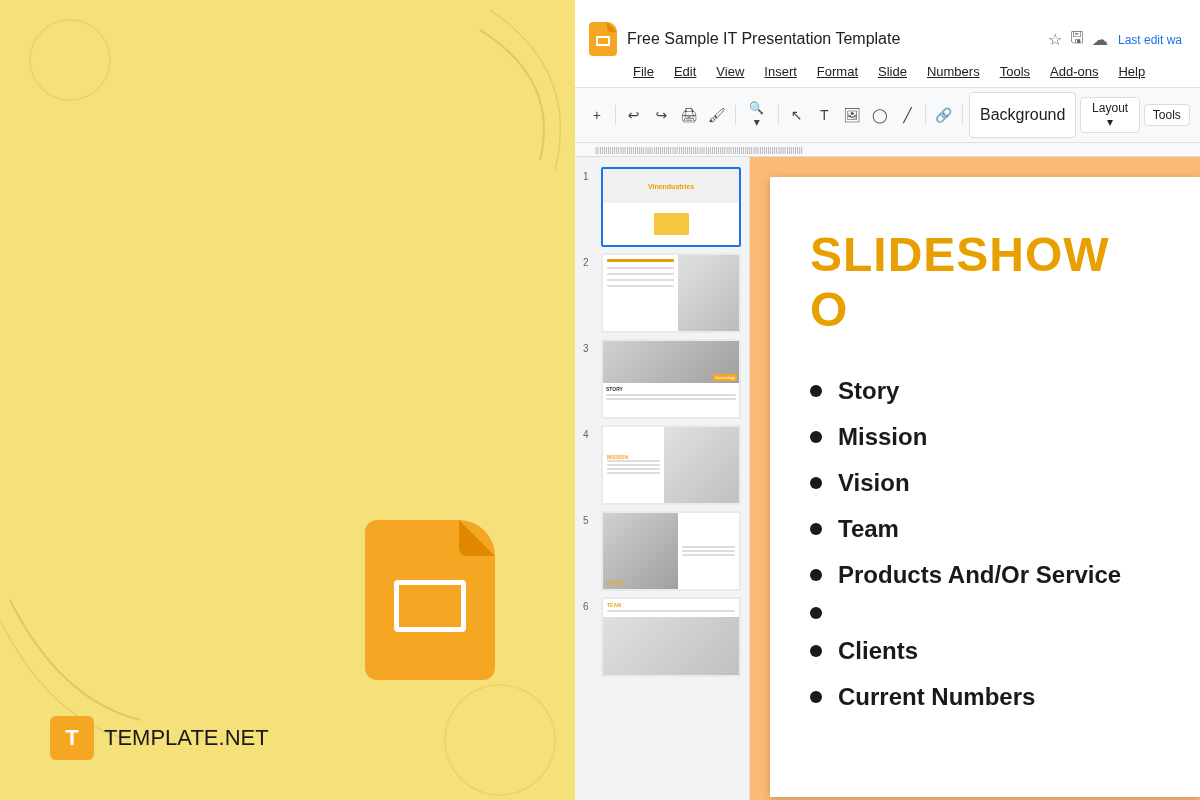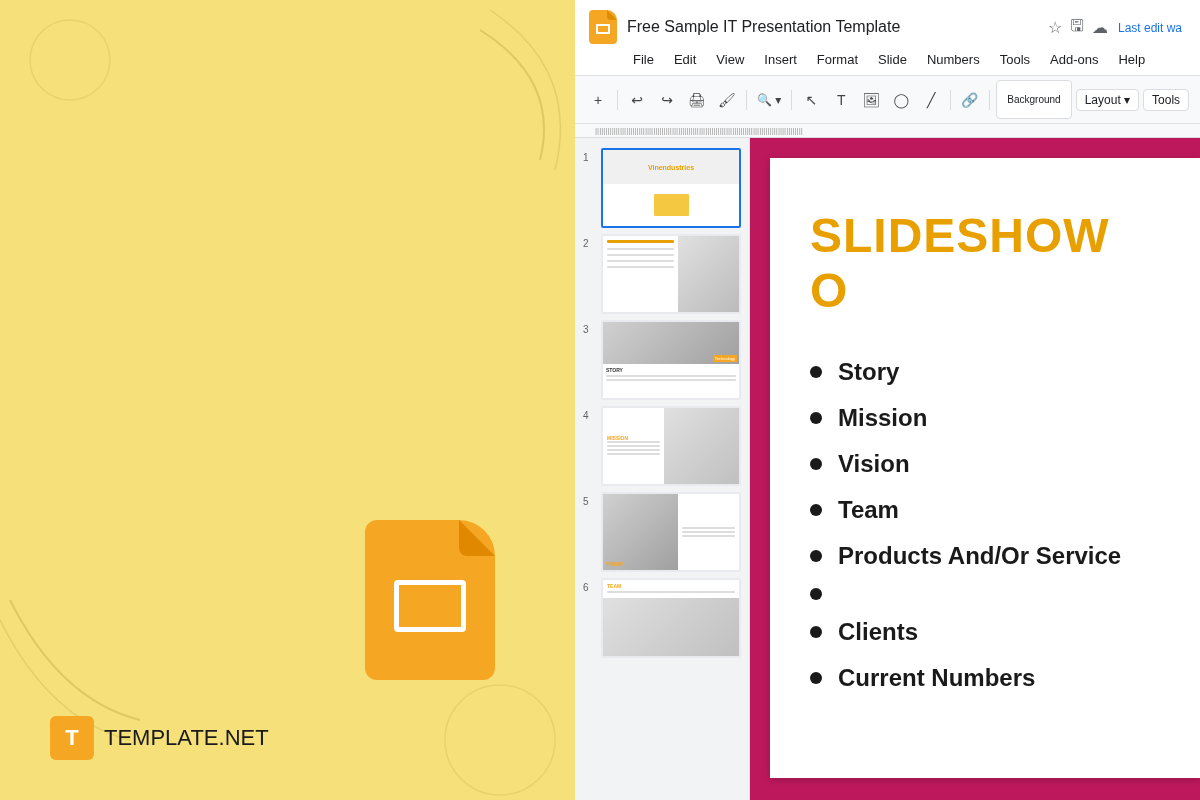--- a/index.html
+++ b/index.html
@@ -88,20 +88,21 @@
       background-color: white;
       padding: 10px 14px 0 14px;
       border-bottom: 1px solid #e0e0e0;
     }
 
     .title-row {
       display: flex;
       align-items: center;
       gap: 10px;
       margin-bottom: 4px;
+      margin-top: 12px;
     }
 
     .slides-logo-small {
       width: 28px;
       height: 34px;
       background-color: #f5a623;
       border-radius: 4px 10px 4px 4px;
       position: relative;
       display: flex;
       align-items: center;
@@ -147,20 +148,21 @@
       gap: 4px;
       padding: 2px 0 6px 36px;
       font-size: 13px;
       color: #202124;
     }
 
     .menu-item {
       padding: 2px 8px;
       cursor: pointer;
       border-radius: 4px;
+      text-decoration: underline;
     }
 
     .last-edit-text {
       font-size: 12px;
       color: #1a73e8;
       margin-left: auto;
       padding-right: 4px;
       padding-top: 2px;
     }
 
@@ -191,21 +193,21 @@
 
     .toolbar-divider {
       width: 1px;
       height: 20px;
       background: #dadce0;
       margin: 0 2px;
     }
 
     .toolbar-background-btn {
       padding: 13px 10px;
-      font-size: 10px;
+      font-size: 16px;
       color: #202124;
       border: 1px solid #dadce0;
       border-radius: 4px;
       background: white;
       cursor: pointer;
       white-space: nowrap;
     }
 
     .toolbar-layout-btn {
       padding: 3px 8px;
@@ -429,21 +431,21 @@
       color: #f5a623;
     }
     .thumb-6-bottom {
       flex: 1;
       background: linear-gradient(135deg, #e0e0e0, #c0c0c0);
     }
 
     
     .canvas-area {
       flex: 1;
-      background-color: #be185d;
+      background-color: #fdba74;
       display: flex;
       align-items: flex-start;
       justify-content: flex-start;
       overflow: hidden;
       padding: 20px 0 16px 20px;
     }
 
     .slide-canvas {
       background: white;
       width: 490px;

